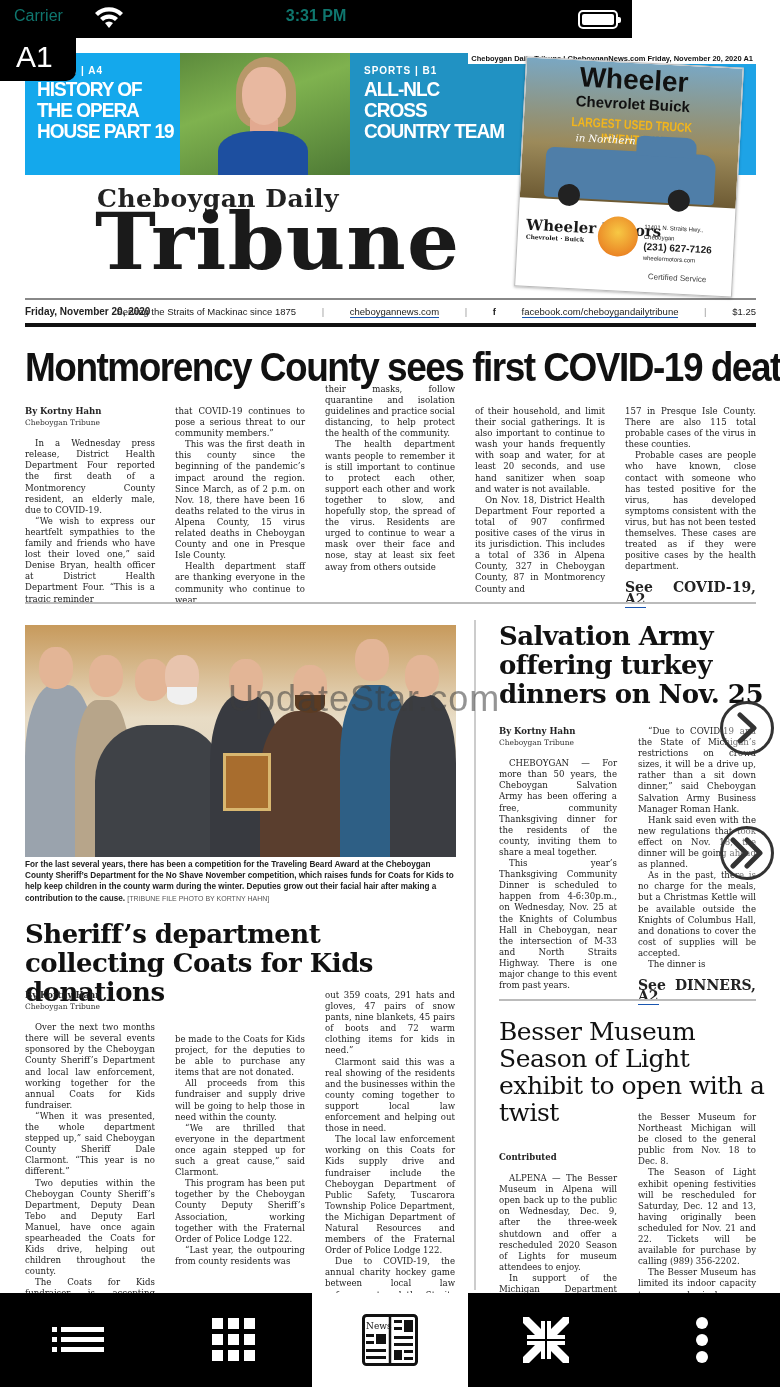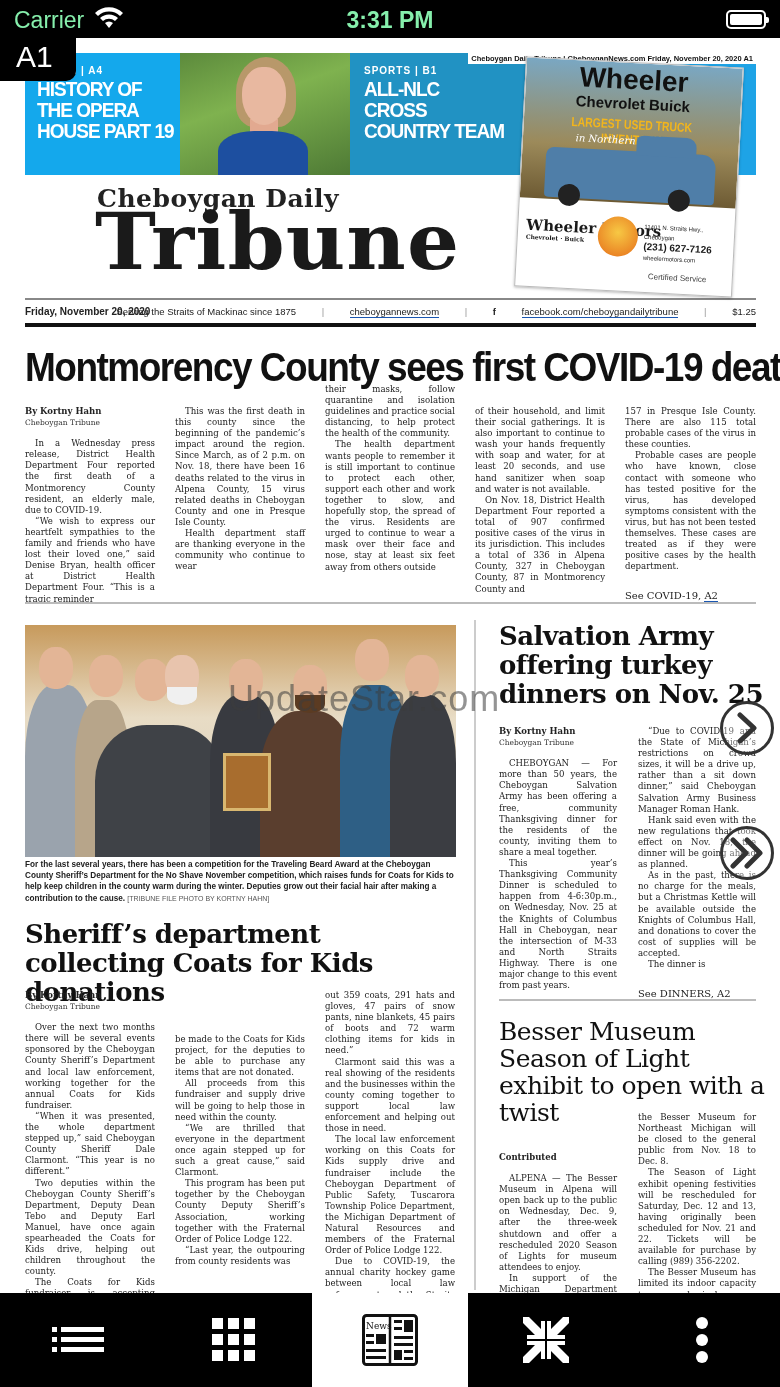--- a/index.html
+++ b/index.html
@@ -1,21 +1,21 @@
 <!DOCTYPE html>
 <html><head>
 <meta charset="utf-8">
 <style>
   * { box-sizing: border-box; margin: 0; padding: 0; }
   html, body { width: 780px; height: 1387px; overflow: hidden; background: #fff; }
   body { position: relative; font-family: "DejaVu Serif", serif; color: #1a1a1a; }
 
   
-  .statusbar { position: absolute; left: 0; top: 0; width: 780px; height: 38px; background: #000; color: #86efac;
-    font-family: "Liberation Sans", sans-serif; font-size: 23px; }
+  .statusbar { position: absolute; left: 0; top: 0; width: 632px; height: 38px; background: #000; color: #0f766e;
+    font-family: "Liberation Sans", sans-serif; font-size: 16px; }
   .statusbar .carrier { position: absolute; left: 14px; top: 7px; }
   .statusbar .wifi { position: absolute; left: 94px; top: 6px; width: 30px; height: 24px; }
   .statusbar .time { position: absolute; left: 0; right: 0; top: 7px; text-align: center; font-weight: bold; }
   .statusbar .battery { position: absolute; right: 14px; top: 10px; width: 40px; height: 19px; border: 2px solid #fff; border-radius: 5px; padding: 2px; }
   .statusbar .battery i { display: block; width: 100%; height: 100%; background: #fff; border-radius: 2px; }
   .statusbar .battery::after { content: ""; position: absolute; right: -5px; top: 5px; width: 3px; height: 6px; background: #fff; border-radius: 0 2px 2px 0; }
 
   .page-badge { position: absolute; left: 0; top: 38px; width: 76px; height: 43px; background: #000; color: #fff;
     border-bottom-right-radius: 10px; font-family: "Liberation Sans", sans-serif; font-size: 30px; padding: 2px 16px 0 16px; z-index: 5; }
 
@@ -62,21 +62,21 @@
   .rule-thick { position: absolute; left: 25px; top: 323px; width: 731px; height: 4px; background: #111; }
 
   .lead-headline { position: absolute; left: 25px; top: 344px; font-family: "Liberation Sans", sans-serif; font-weight: bold; font-size: 37px;
     letter-spacing: -1.5px; color: #111; transform: scaleY(1.12); transform-origin: top; white-space: nowrap; }
 
   .byline { font-family: "DejaVu Serif", serif; font-weight: bold; font-size: 8.5px; }
   .byline-org { font-family: "DejaVu Serif", serif; font-size: 7.5px; color: #333; margin-bottom: 10px; }
   .col { position: absolute; font-size: 8.6px; line-height: 11.1px; text-align: justify; color: #222; }
   .col p { text-indent: 10px; }
   .col p.noindent { text-indent: 0; }
-  .see { font-weight: normal; font-size: 10px; margin-top: 18px; }
+  .see { font-weight: bold; font-size: 14px; margin-top: 10px; }
   .see u { text-decoration: none; border-bottom: 1.5px solid #1a56b0; }
 
   .rule-sec { position: absolute; left: 25px; top: 602px; width: 731px; height: 2px; background: #bbb; }
   .vrule { position: absolute; left: 474px; top: 620px; width: 2px; height: 670px; background: #ccc; }
 
   .photo-main { position: absolute; left: 25px; top: 625px; width: 431px; height: 232px; background: linear-gradient(180deg, #c79a5c 0%, #e8dcc5 40%, #d5cbbb 100%); overflow: hidden; }
   .person { position: absolute; border-radius: 40% 40% 0 0; }
   .head { position: absolute; width: 34px; height: 42px; border-radius: 45%; background: #e3b596; }
   .beard { position: absolute; width: 30px; height: 18px; border-radius: 0 0 50% 50%; }
   .plaque { position: absolute; left: 198px; top: 128px; width: 48px; height: 58px; background: #a86d2e; border: 3px solid #d9b770; }
@@ -172,20 +172,21 @@
 
 <div class="lead-headline">Montmorency County sees first COVID-19 death</div>
 
 <div class="col" style="left:25px; top:406px; width:130px;">
   <div class="byline">By Kortny Hahn</div>
   <div class="byline-org">Cheboygan Tribune</div>
   <p>In a Wednesday press release, District Health Department Four reported the first death of a Montmorency County resident, an elderly male, due to COVID-19.</p>
   <p>“We wish to express our heartfelt sympathies to the family and friends who have lost their loved one,” said Denise Bryan, health officer at District Health Department Four. “This is a tragic reminder</p>
 </div>
 <div class="col" style="left:175px; top:406px; width:130px;">
+  <p class="noindent">that COVID-19 continues to pose a serious threat to our community members.”</p>
   <p>This was the first death in this county since the beginning of the pandemic’s impact around the region. Since March, as of 2 p.m. on Nov. 18, there have been 16 deaths related to the virus in Alpena County, 15 virus related deaths in Cheboygan County and one in Presque Isle County.</p>
   <p>Health department staff are thanking everyone in the community who continue to wear</p>
 </div>
 <div class="col" style="left:325px; top:384px; width:130px;">
   <p class="noindent">their masks, follow quarantine and isolation guidelines and practice social distancing, to help protect the health of the community.</p>
   <p>The health department wants people to remember it is still important to continue to protect each other, support each other and work together to slow, and hopefully stop, the spread of the virus. Residents are urged to continue to wear a mask over their face and nose, stay at least six feet away from others outside</p>
 </div>
 <div class="col" style="left:475px; top:406px; width:130px;">
   <p class="noindent">of their household, and limit their social gatherings. It is also important to continue to wash your hands frequently with soap and water, for at least 20 seconds, and use hand sanitizer when soap and water is not available.</p>
   <p>On Nov. 18, District Health Department Four reported a total of 907 confirmed positive cases of the virus in its jurisdiction. This includes a total of 336 in Alpena County, 327 in Cheboygan County, 87 in Montmorency County and</p>

